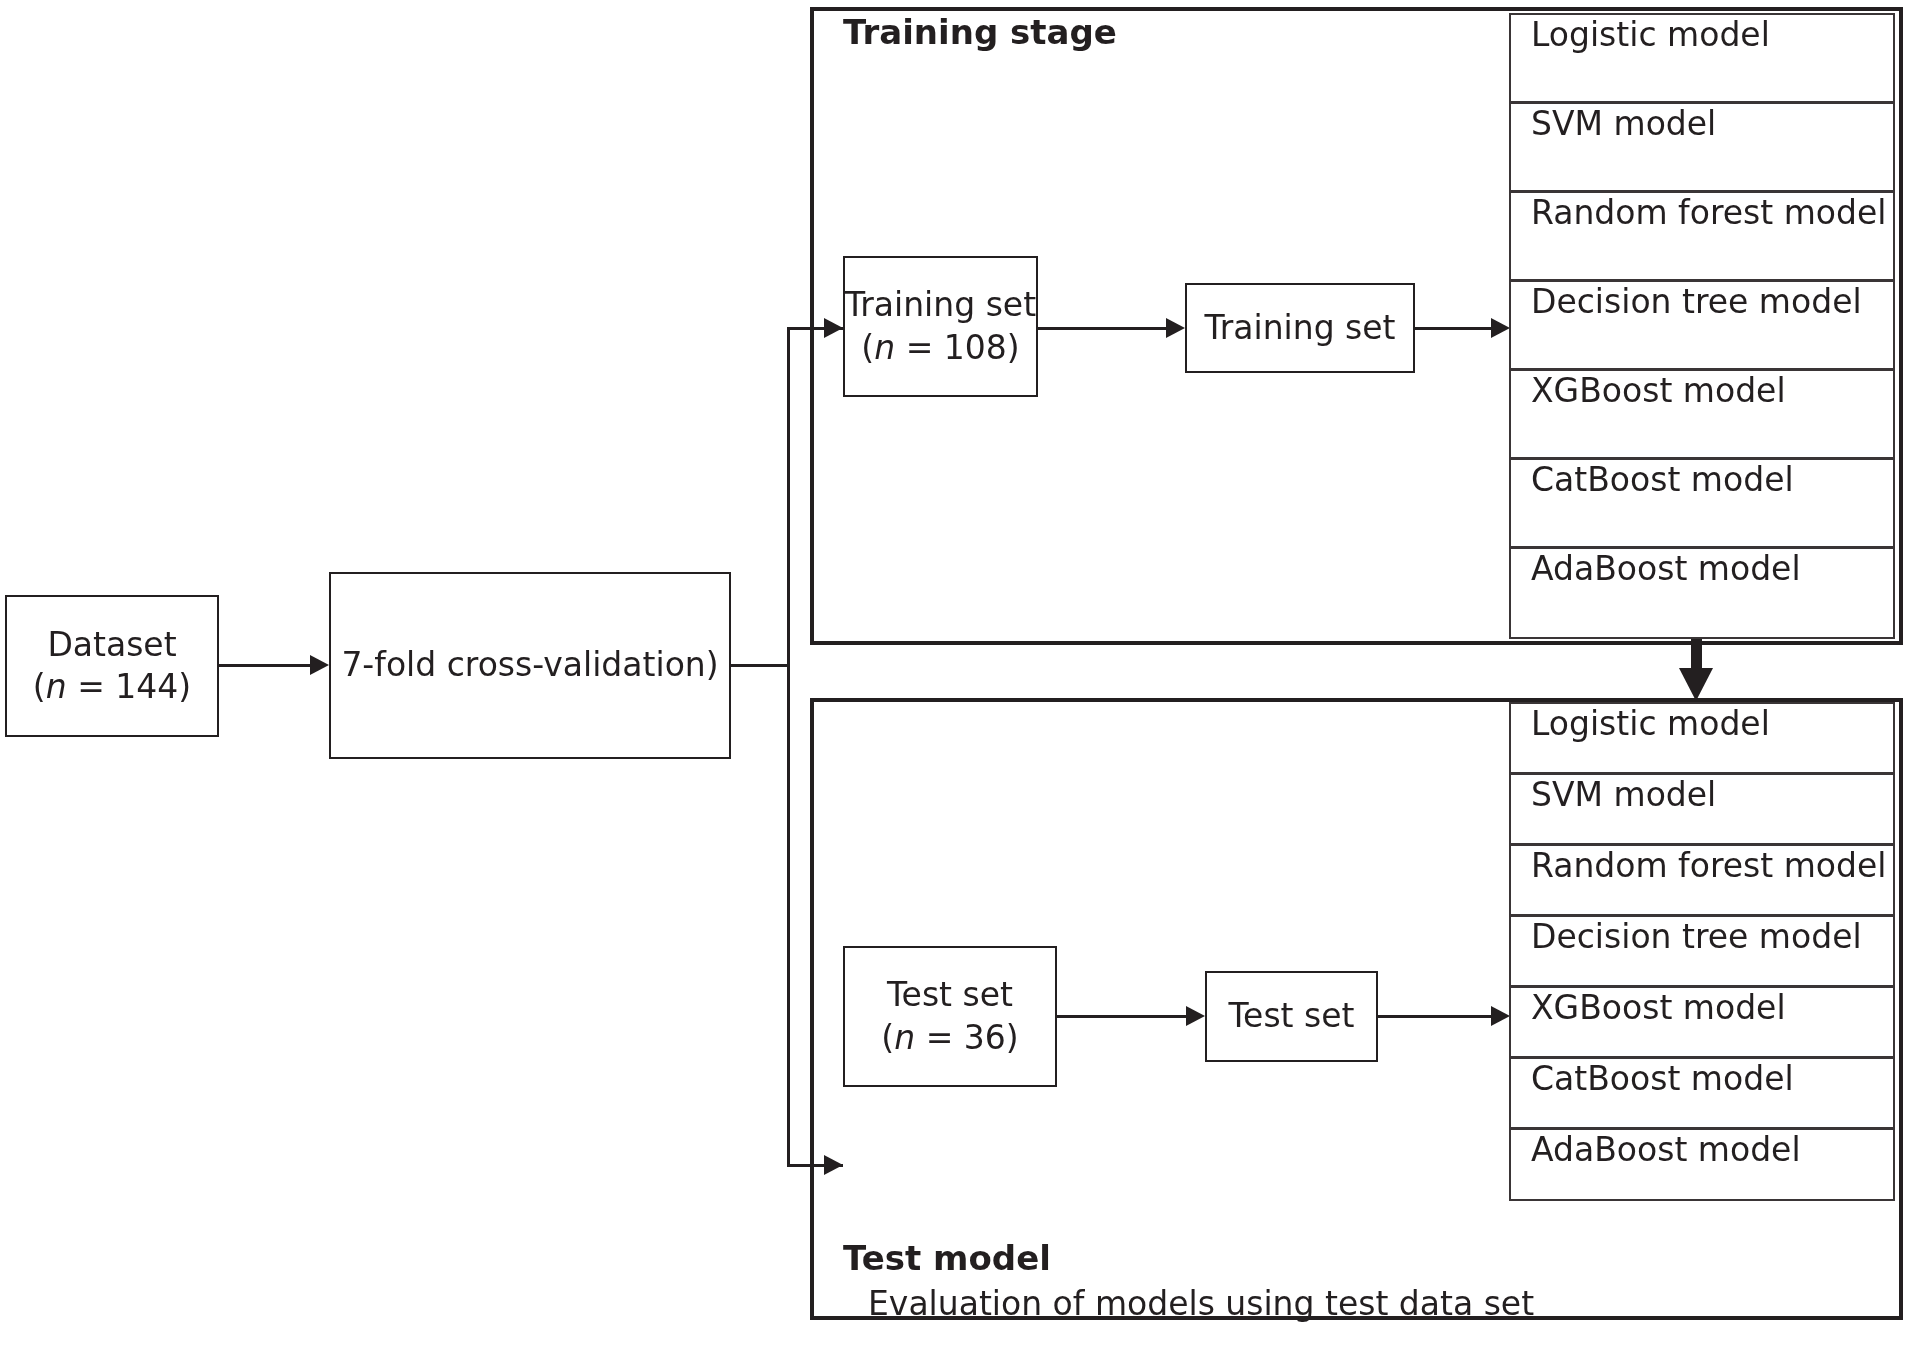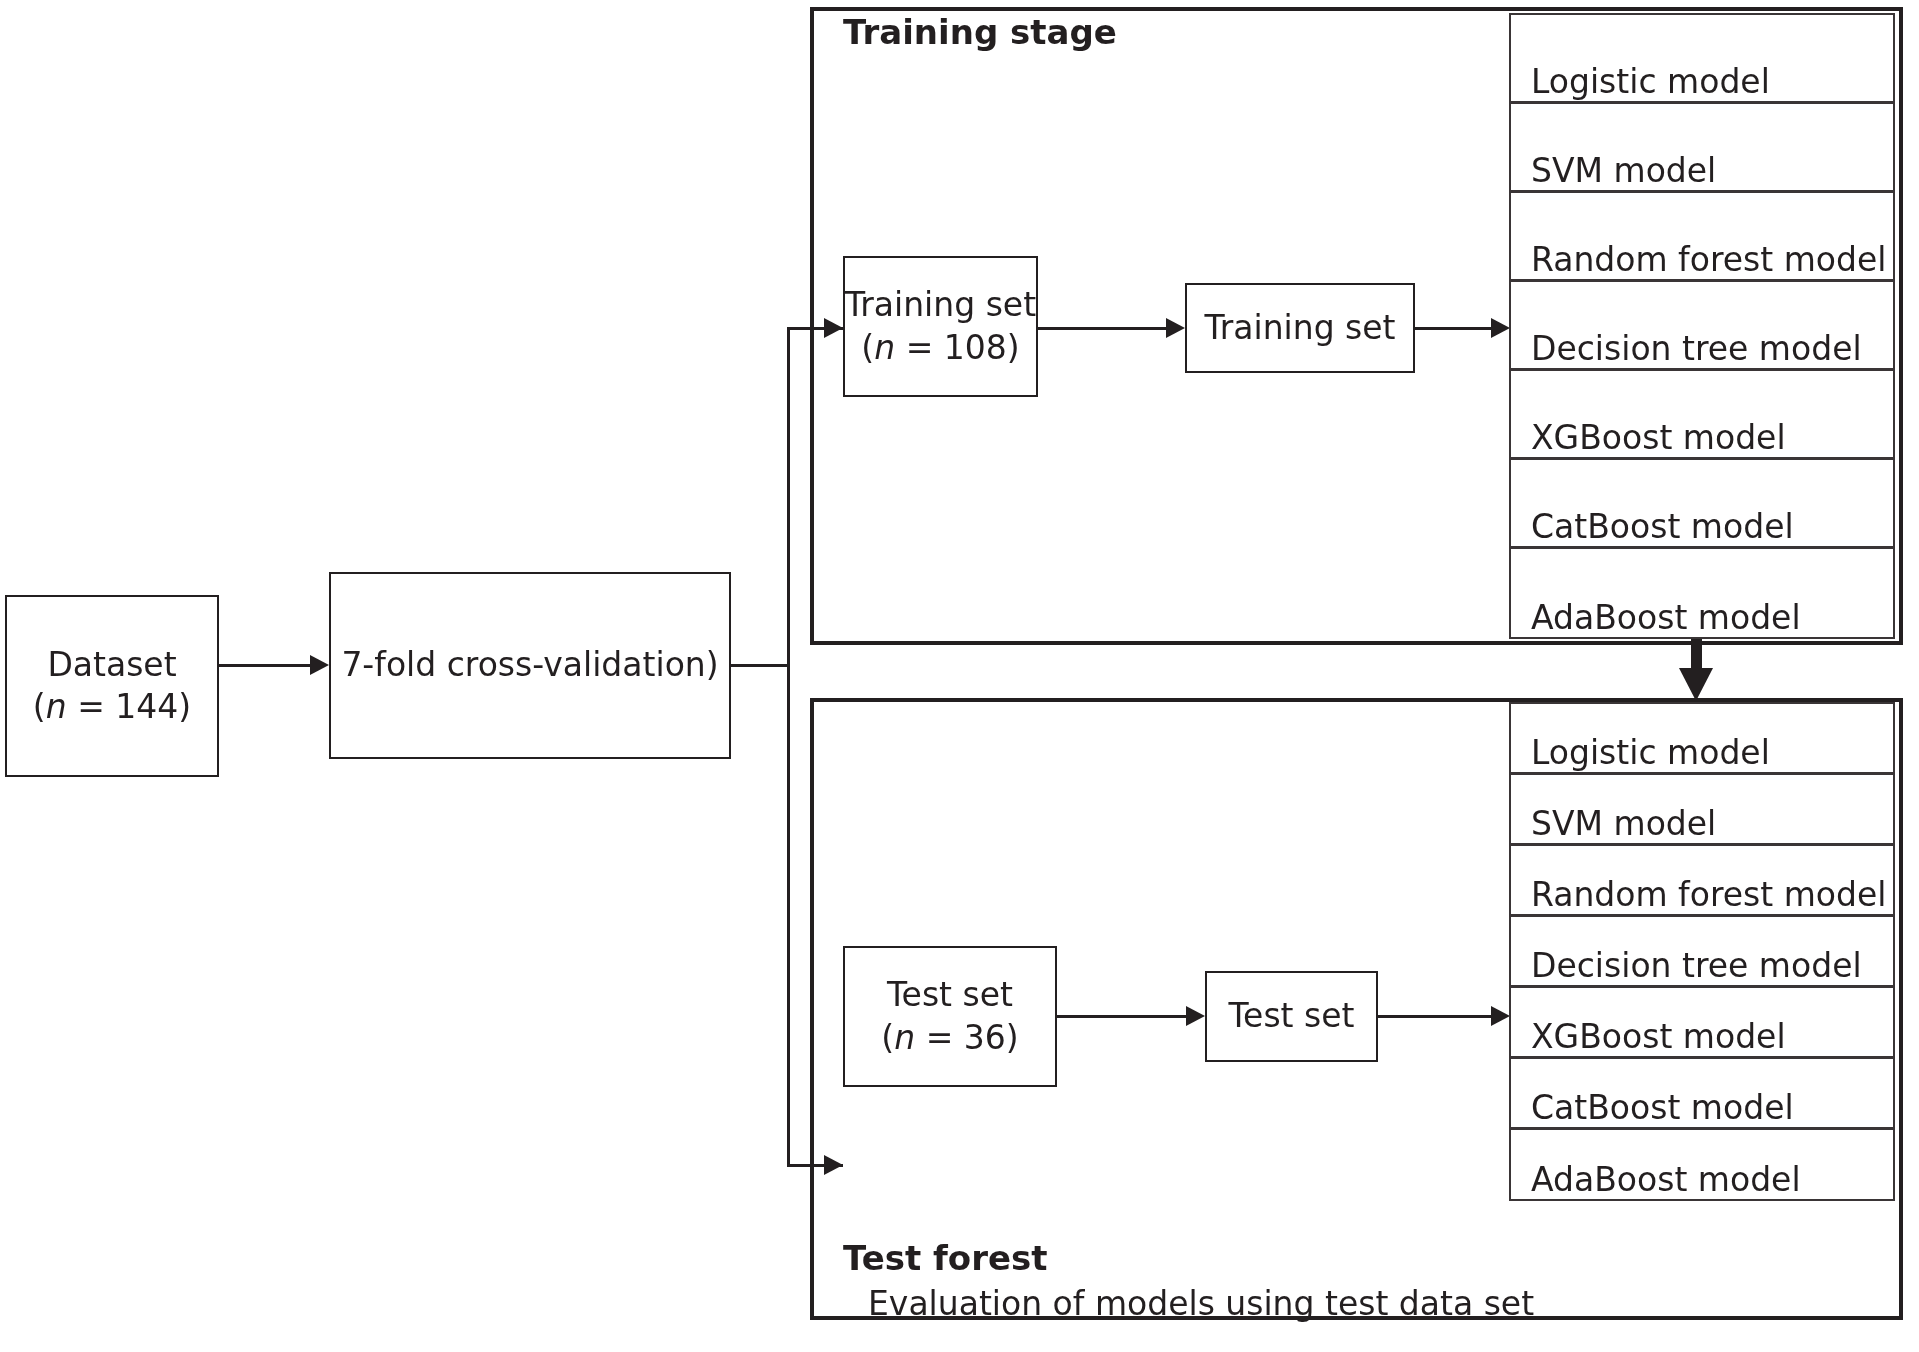--- a/index.html
+++ b/index.html
@@ -60,21 +60,21 @@
   .model-list {
     position: absolute;
     box-sizing: border-box;
   }
   .model-cell {
     position: absolute;
     box-sizing: border-box;
     border: 2px solid #3a3536;
     background: #ffffff;
     display: flex;
-    align-items: flex-end;
+    align-items: flex-start;
     padding-left: 20px;
     font-size: 33px;
     white-space: nowrap;
     color: #231f20;
   }
 
   
   .hline {
     position: absolute;
     background: #231f20;
@@ -103,21 +103,21 @@
     border-left: 17px solid transparent;
     border-right: 17px solid transparent;
     border-top: 33px solid #231f20;
   }
 </style>
 </head>
 <body>
 
 <div id="canvas">
 
-  <div class="box" style="left:5px; top:595px; width:214px; height:182px;">
+  <div class="box" style="left:5px; top:595px; width:214px; height:142px;">
     <div>
       <span class="line">Dataset</span>
       <span class="line">(<span class="italic-n">n</span> = 144)</span>
     </div>
   </div>
 
   <div class="hline" style="left:219px; top:664px; width:92px;"></div>
   <div class="arrow-right" style="left:310px; top:655px;"></div>
 
   <div class="box" style="left:329px; top:572px; width:402px; height:187px;">
@@ -222,16 +222,16 @@
       <span>XGBoost model</span>
     </div>
     <div class="model-cell" style="left:0px; top:355px; width:386px; height:72px;">
       <span>CatBoost model</span>
     </div>
     <div class="model-cell" style="left:0px; top:426px; width:386px; height:73px;">
       <span>AdaBoost model</span>
     </div>
   </div>
 
-  <div class="stage-title" style="left:843px; top:1238px;">Test forest</div>
+  <div class="stage-title" style="left:843px; top:1238px;">Test model</div>
   <div class="stage-sub" style="left:868px; top:1284px;">Evaluation of models using test data set</div>
 
 </div>
 
 </body></html>

